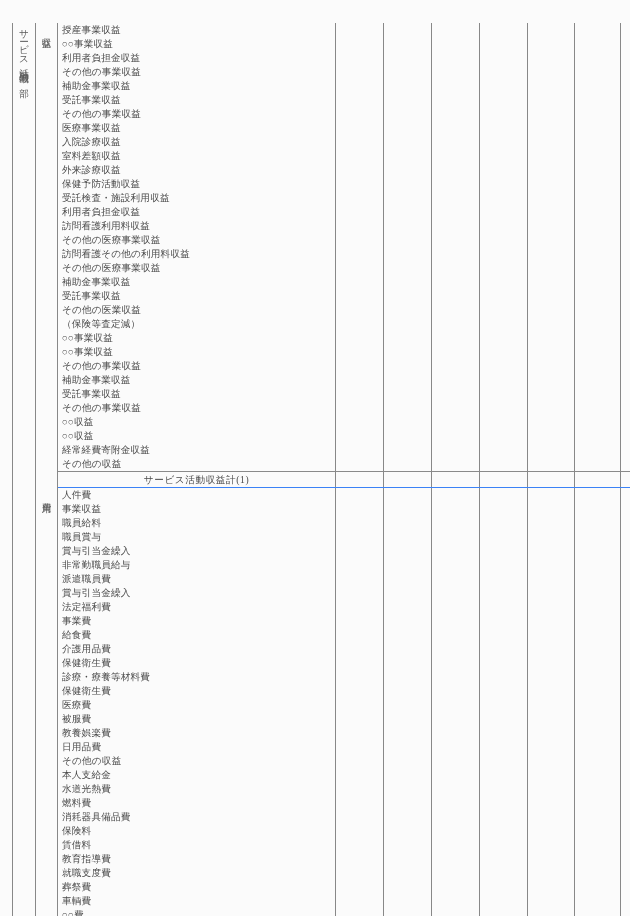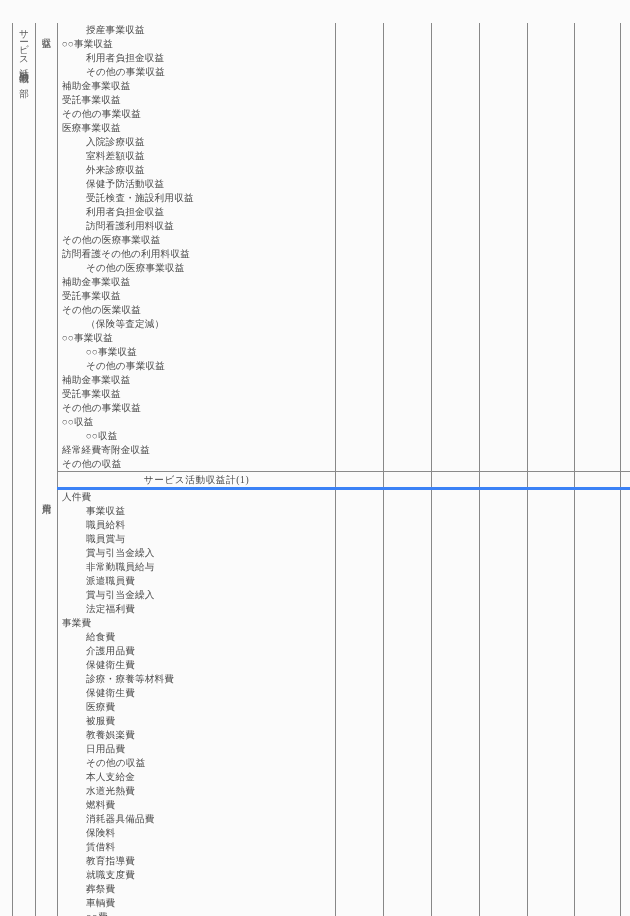--- a/index.html
+++ b/index.html
@@ -80,27 +80,27 @@
   }
   ul.rows li {
     height: 14px;
     line-height: 14px;
     white-space: nowrap;
     overflow: hidden;
     padding-left: 4px;
     letter-spacing: 0.2px;
   }
   li.lv0 { padding-left: 4px; }
-  li.lv1 { padding-left: 14px; margin-left: 24px; }
+  li.lv1 { padding-left: 14px; }
   li.lv2 { padding-left: 24px; }
 
   
   tr.subtotal td {
     border-top: 1px solid #8a8a8a;
-    border-bottom: 3px solid #3b82f6;
+    border-bottom: 1px solid #3b82f6;
     height: 15px;
     line-height: 15px;
   }
   tr.subtotal td.subtotal-label {
     text-align: center;
     letter-spacing: 0.6px;
   }
   tr.subtotal td.spine-blank {
     border-top: none;
     border-bottom: none;

